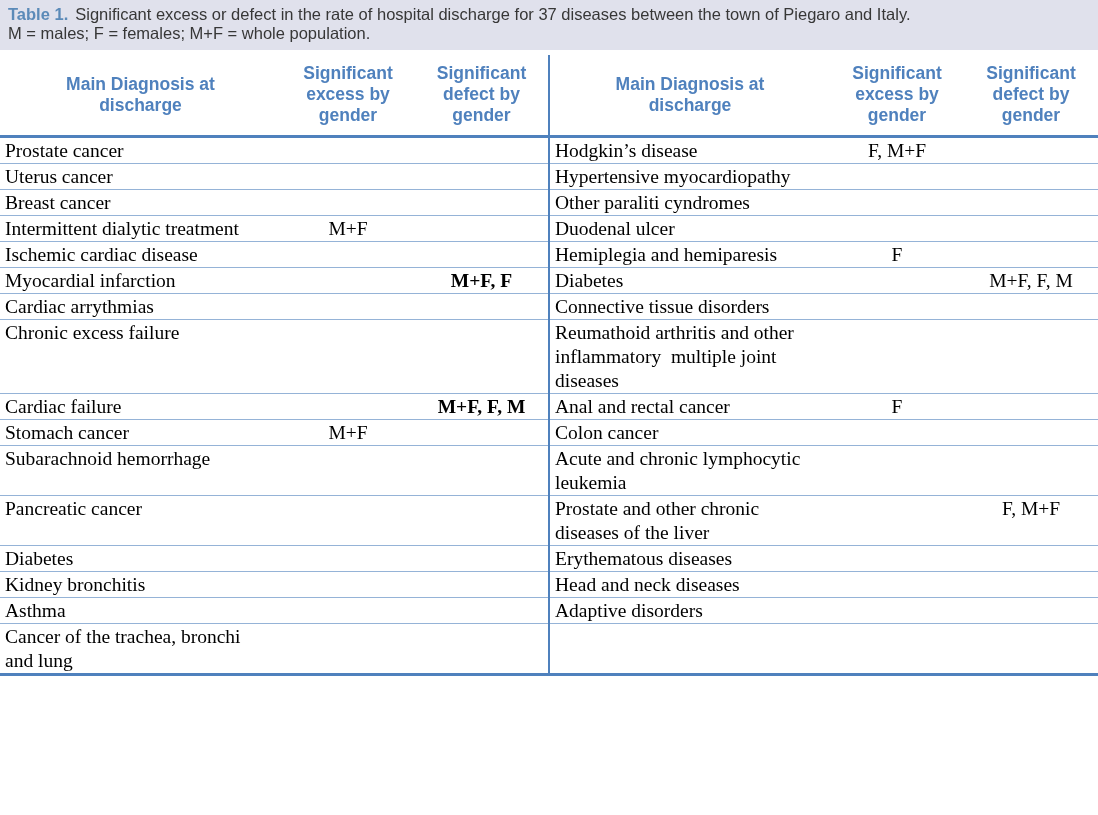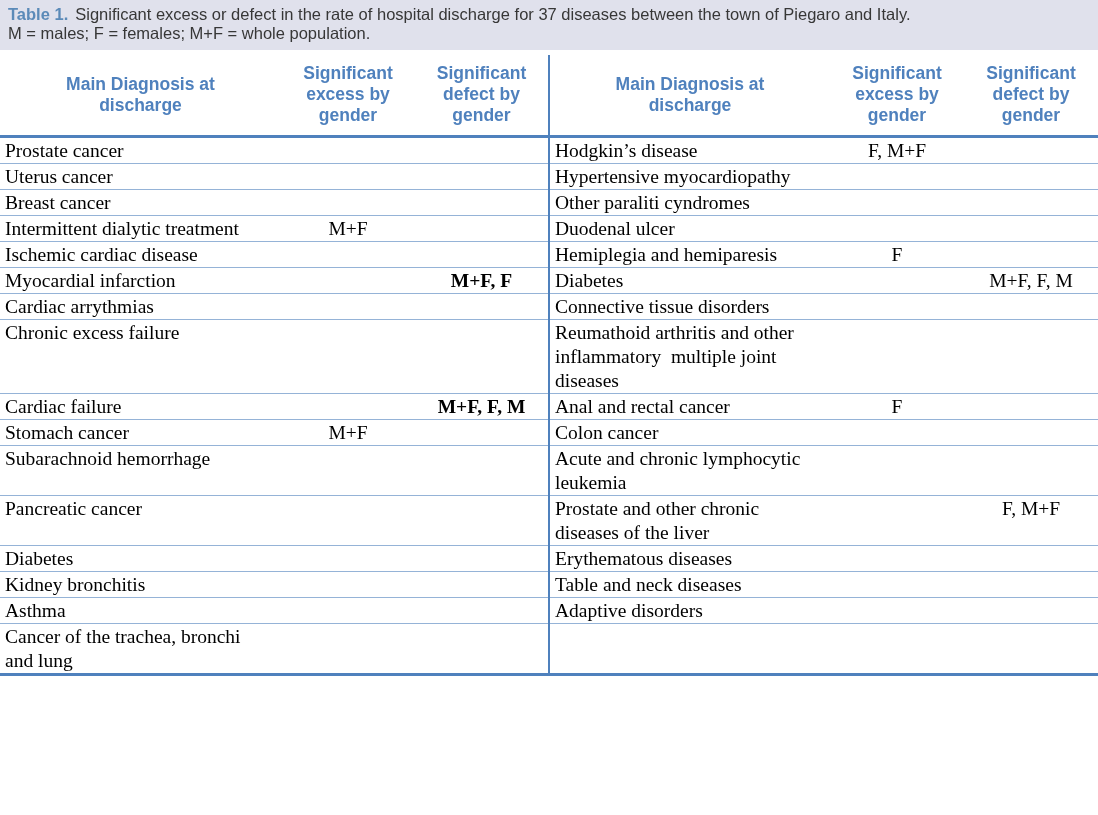--- a/index.html
+++ b/index.html
@@ -216,21 +216,21 @@
     <td class="val dvr"></td>
     <td>Erythematous diseases</td>
     <td class="val"></td>
     <td class="val"></td>
   </tr>
 
   <tr>
     <td>Kidney bronchitis</td>
     <td class="val"></td>
     <td class="val dvr"></td>
-    <td>Table and neck diseases</td>
+    <td>Head and neck diseases</td>
     <td class="val"></td>
     <td class="val"></td>
   </tr>
 
   <tr>
     <td>Asthma</td>
     <td class="val"></td>
     <td class="val dvr"></td>
     <td>Adaptive disorders</td>
     <td class="val"></td>

